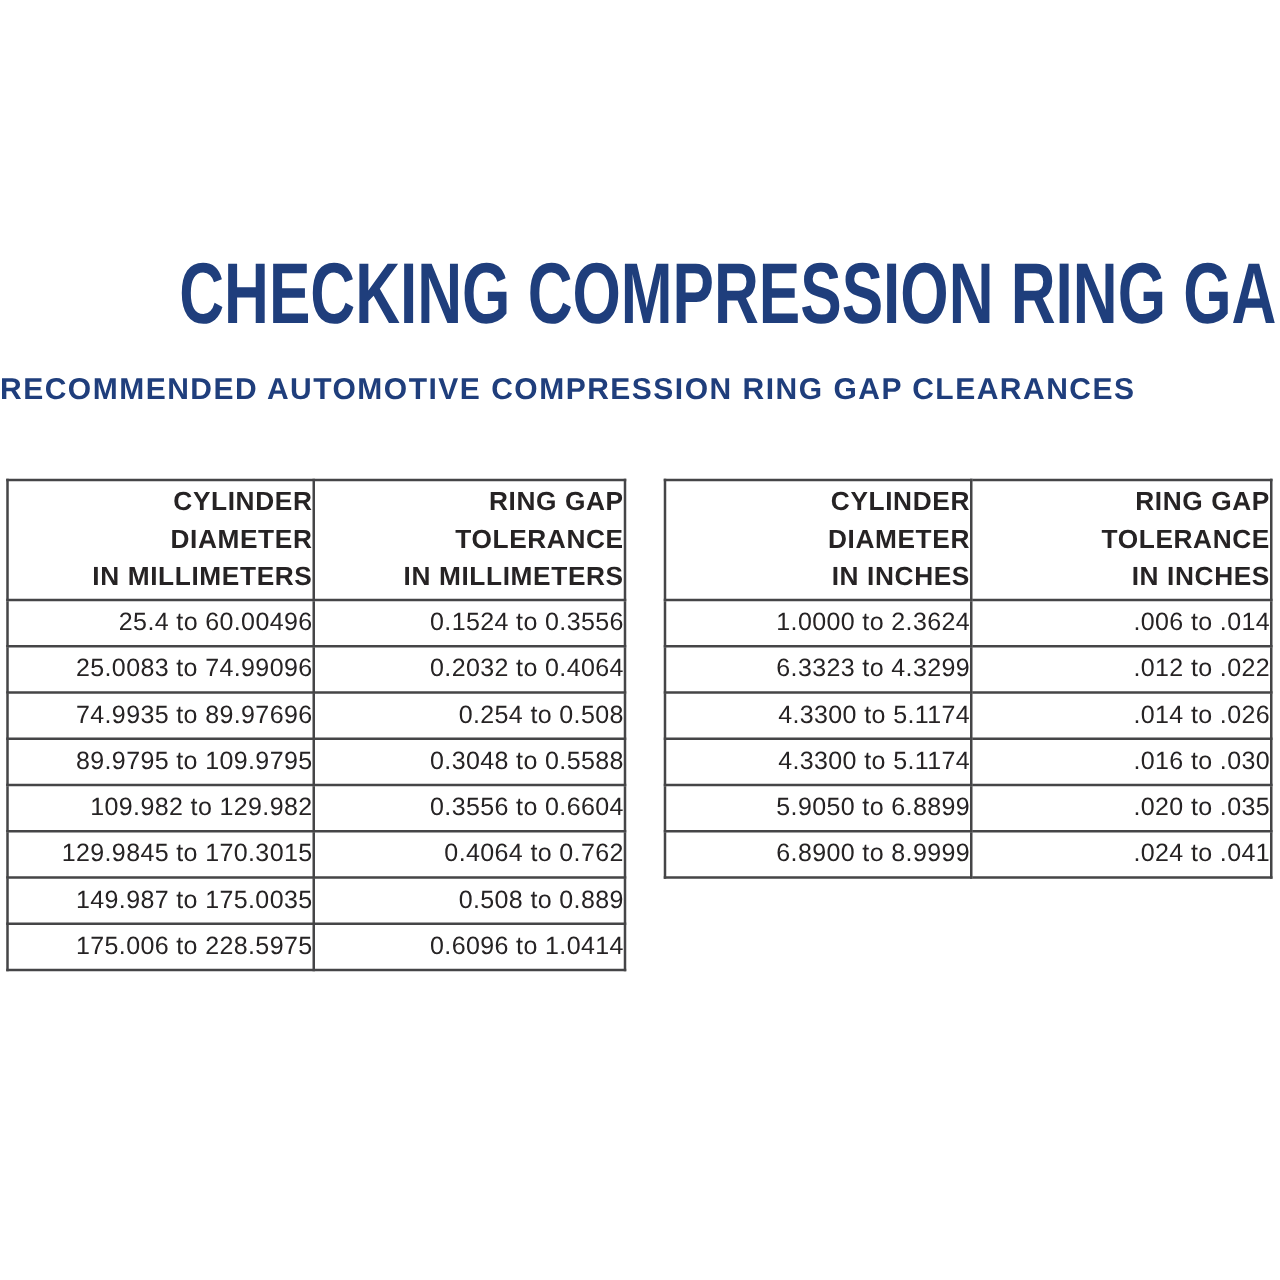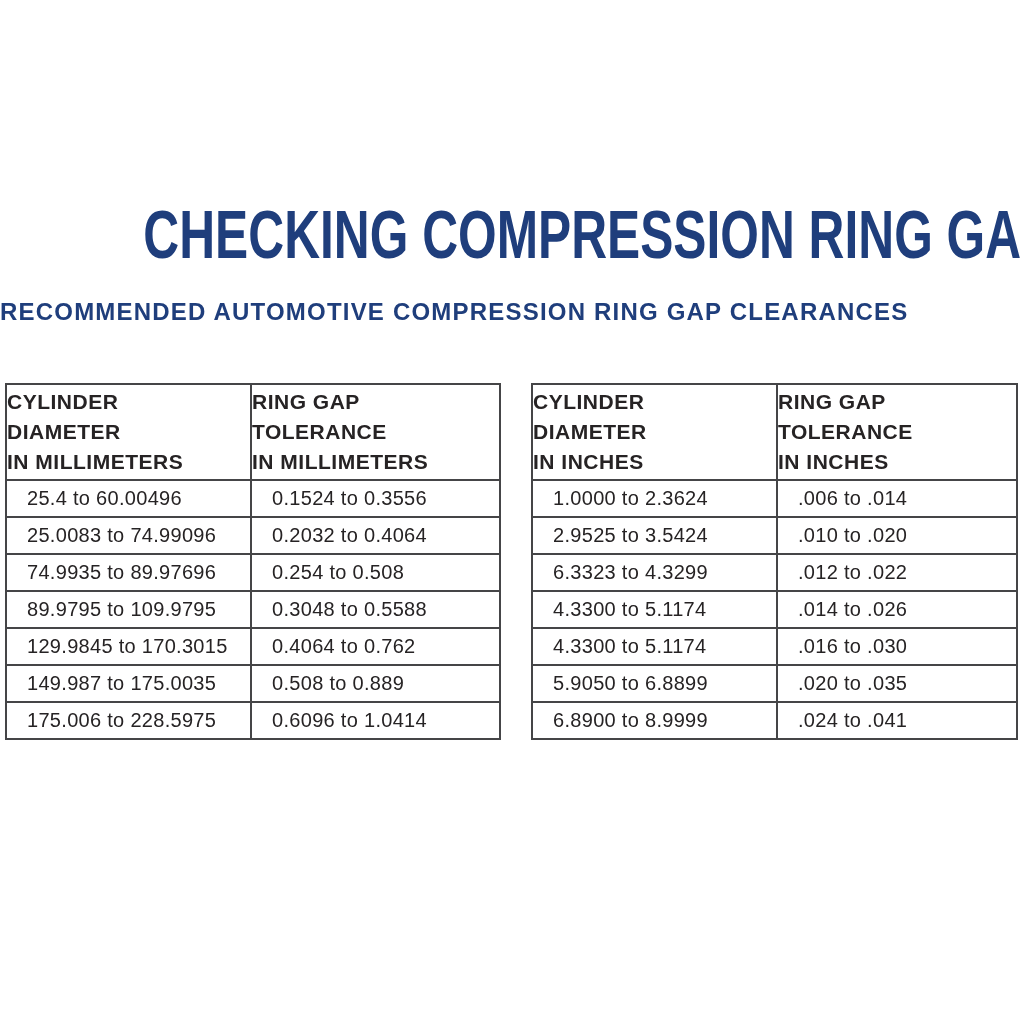--- a/index.html
+++ b/index.html
@@ -37,21 +37,21 @@
     position: absolute;
     top: 383px;
     border-collapse: collapse;
     table-layout: fixed;
     background: #ffffff;
   }
   table.spec-table.metric { left: 5px;   width: 494px; }
   table.spec-table.inches { left: 531px; width: 485px; }
   .spec-table th, .spec-table td {
     border: 2px solid #454547;
-    text-align: left;
+    text-align: right;
     vertical-align: middle;
     color: #262324;
     overflow: hidden;
   }
   .spec-table th {
     height: 96px;
     font-size: 21px;
     font-weight: 700;
     line-height: 30px;
     letter-spacing: 0.5px;
@@ -101,20 +101,24 @@
       </tr>
       <tr>
         <td>74.9935 to 89.97696</td>
         <td>0.254 to 0.508</td>
       </tr>
       <tr>
         <td>89.9795 to 109.9795</td>
         <td>0.3048 to 0.5588</td>
       </tr>
       <tr>
+        <td>109.982 to 129.982</td>
+        <td>0.3556 to 0.6604</td>
+      </tr>
+      <tr>
         <td>129.9845 to 170.3015</td>
         <td>0.4064 to 0.762</td>
       </tr>
       <tr>
         <td>149.987 to 175.0035</td>
         <td>0.508 to 0.889</td>
       </tr>
       <tr>
         <td>175.006 to 228.5975</td>
         <td>0.6096 to 1.0414</td>
@@ -136,24 +140,20 @@
 TOLERANCE
 IN INCHES</th>
       </tr>
     </thead>
     <tbody>
       <tr>
         <td>1.0000 to 2.3624</td>
         <td>.006 to .014</td>
       </tr>
       <tr>
-        <td>2.9525 to 3.5424</td>
-        <td>.010 to .020</td>
-      </tr>
-      <tr>
         <td>6.3323 to 4.3299</td>
         <td>.012 to .022</td>
       </tr>
       <tr>
         <td>4.3300 to 5.1174</td>
         <td>.014 to .026</td>
       </tr>
       <tr>
         <td>4.3300 to 5.1174</td>
         <td>.016 to .030</td>

